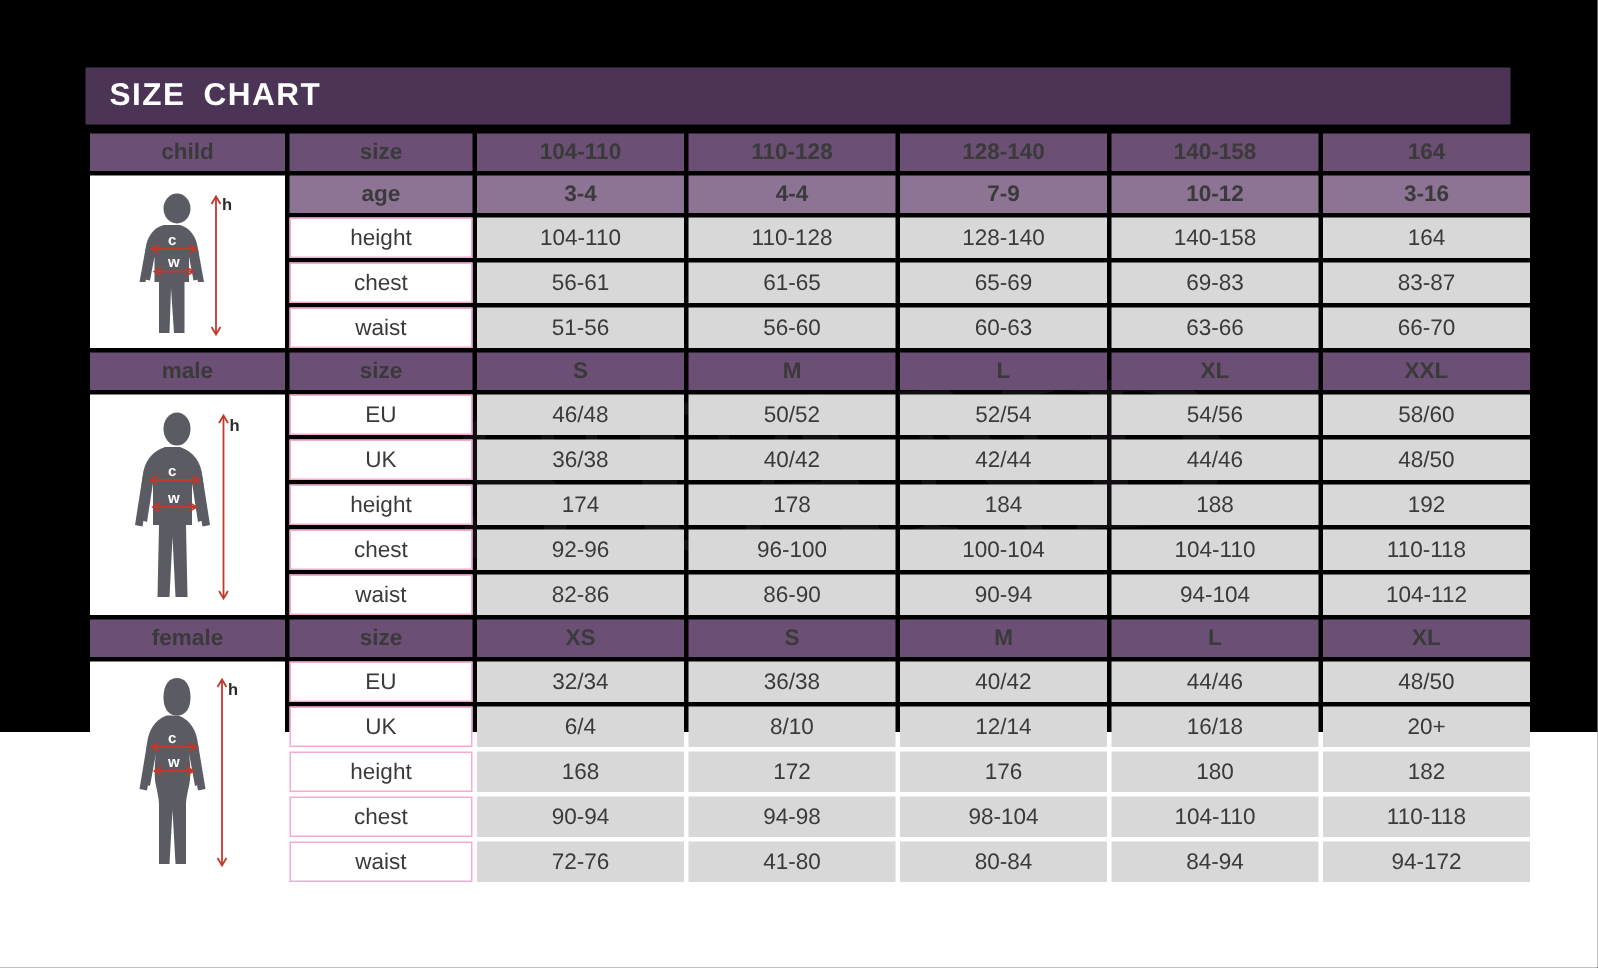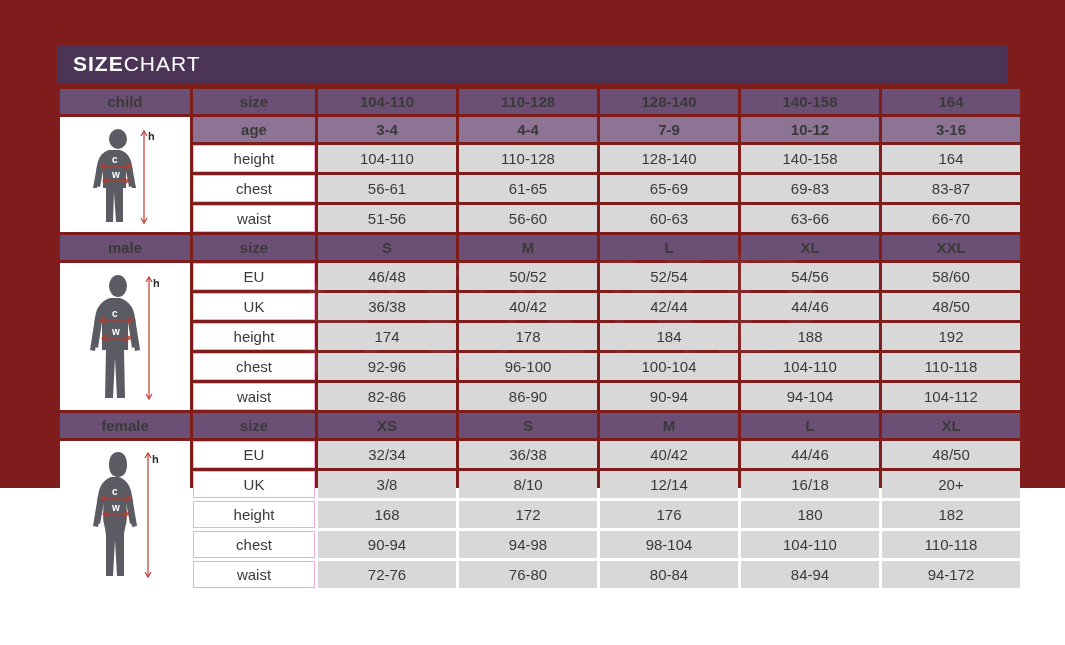--- a/index.html
+++ b/index.html
@@ -10,21 +10,21 @@
   body {
     width: 1065px;
     height: 645px;
     font-family: "Liberation Sans", sans-serif;
     overflow: hidden;
   }
   .page {
     position: relative;
     width: 1065px;
     height: 488px;
-    background: #7f1d1d;
+    background: #000000;
   }
   .chart-wrap {
     position: absolute;
     left: 57px;
     top: 45px;
     width: 950px;
   }
   
   .title-bar {
     background: #4b3455;
@@ -34,22 +34,22 @@
     align-items: center;
     padding-left: 16px;
     letter-spacing: 1px;
   }
   .title-bar .t1 {
     font-size: 21px;
     font-weight: bold;
   }
   .title-bar .t2 {
     font-size: 21px;
-    font-weight: normal;
-    margin-left: 0;
+    font-weight: bold;
+    margin-left: 12px;
   }
   
   .watermark {
     position: absolute;
     left: 300px;
     top: 225px;
     font-size: 150px;
     font-weight: bold;
     color: rgba(170,150,180,0.10);
     letter-spacing: 6px;
@@ -342,21 +342,21 @@
           </td>
           <td class="rowlab">EU</td>
           <td class="val">32/34</td>
           <td class="val">36/38</td>
           <td class="val">40/42</td>
           <td class="val">44/46</td>
           <td class="val">48/50</td>
         </tr>
         <tr>
           <td class="rowlab">UK</td>
-          <td class="val">3/8</td>
+          <td class="val">6/4</td>
           <td class="val">8/10</td>
           <td class="val">12/14</td>
           <td class="val">16/18</td>
           <td class="val">20+</td>
         </tr>
         <tr>
           <td class="rowlab">height</td>
           <td class="val">168</td>
           <td class="val">172</td>
           <td class="val">176</td>
@@ -367,21 +367,21 @@
           <td class="rowlab">chest</td>
           <td class="val">90-94</td>
           <td class="val">94-98</td>
           <td class="val">98-104</td>
           <td class="val">104-110</td>
           <td class="val">110-118</td>
         </tr>
         <tr>
           <td class="rowlab">waist</td>
           <td class="val">72-76</td>
-          <td class="val">76-80</td>
+          <td class="val">41-80</td>
           <td class="val">80-84</td>
           <td class="val">84-94</td>
           <td class="val">94-172</td>
         </tr>
 
       </tbody>
     </table>
   </div>
 </div>
 

